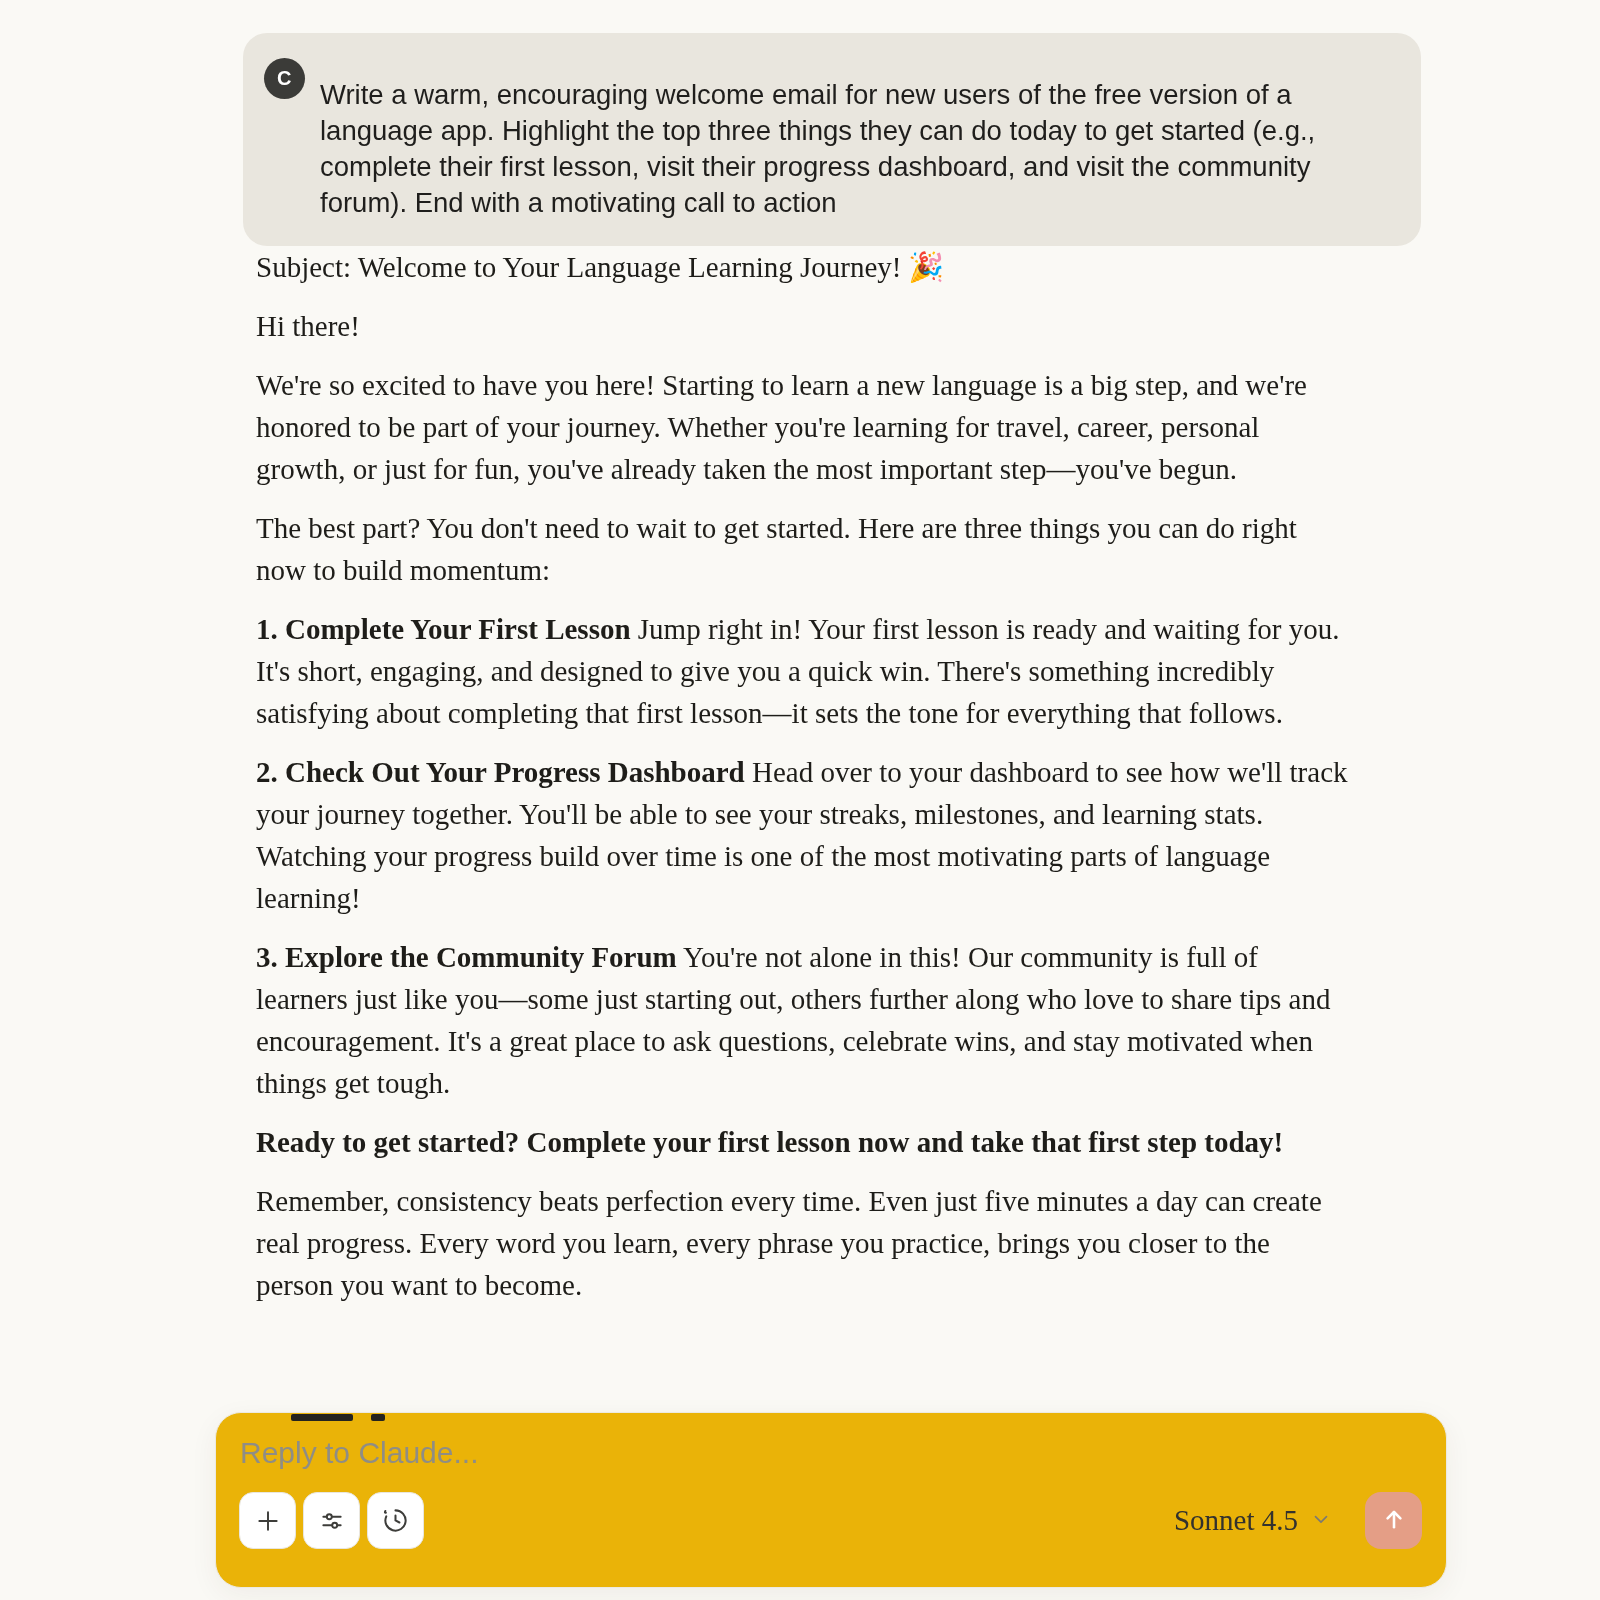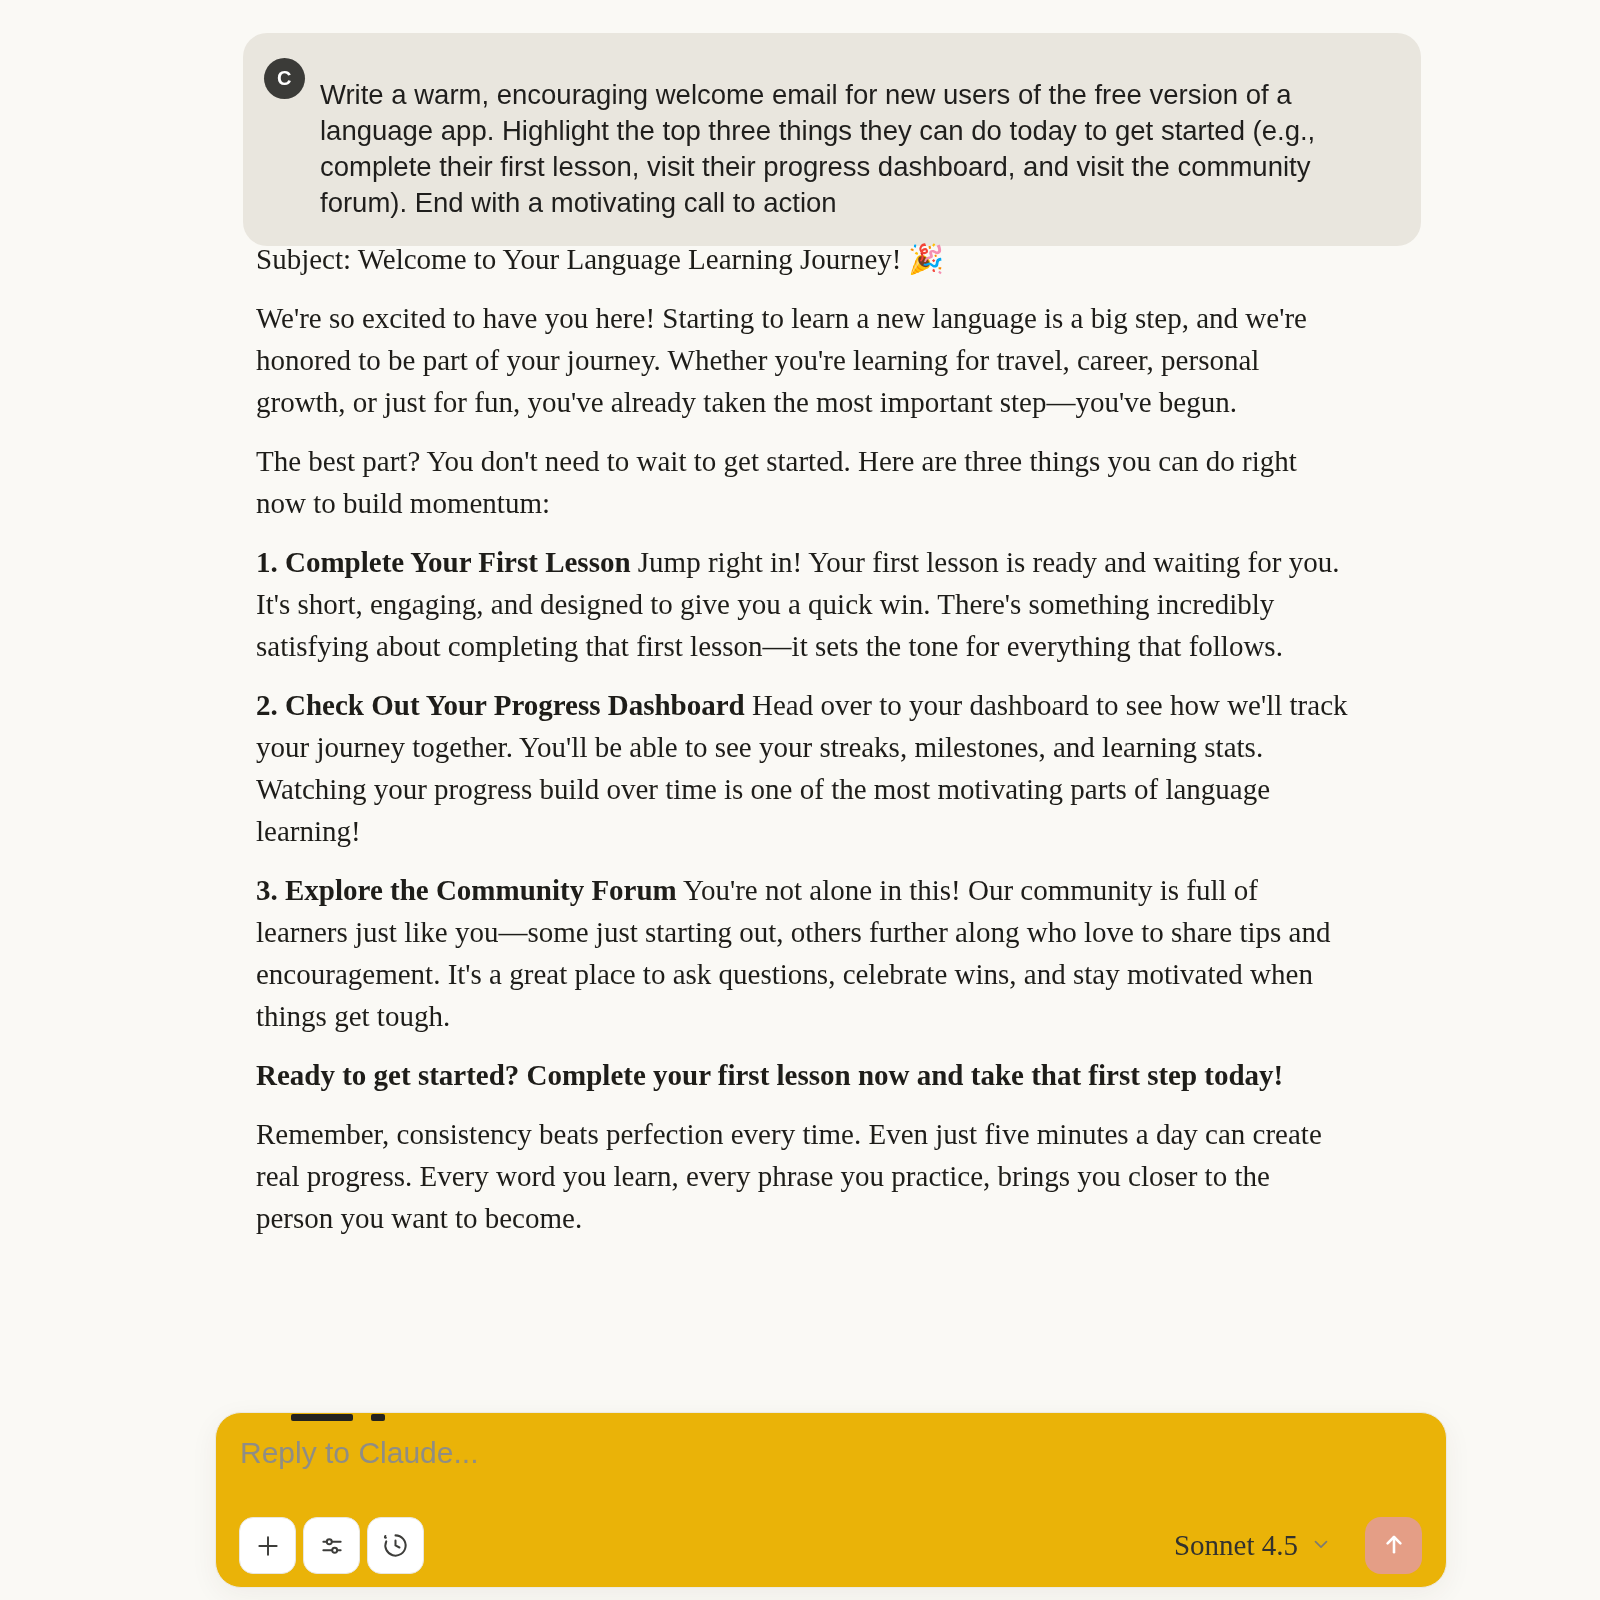--- a/index.html
+++ b/index.html
@@ -29,21 +29,21 @@
   .user-text {
     font-size:27.5px; line-height:36px; color:#1F1E1C; padding-top:3px;margin-top:16px;
   }
 
   
   .assistant {
     position:absolute; left:256px; top:234px; width:1096px;
     font-family:"Liberation Serif", serif;
     font-size:29px; line-height:42px; color:#1E1D19;
   }
-  .assistant p { margin:4px 0 17px 0; }
+  .assistant p { margin:12px 0 17px 0; }
   .assistant strong { font-weight:700;text-align:right; }
 
   
   .clipped-fragment { position:absolute; top:1414px; left:291px; z-index:3; }
   .clipped-fragment .m1 { position:absolute; left:0; top:0; width:62px; height:7px; background:#24231F; border-radius:2px; }
   .clipped-fragment .m2 { position:absolute; left:80px; top:0; width:14px; height:7px; background:#24231F; border-radius:2px; }
 
   
   .composer {
     position:absolute; left:215px; top:1412px; width:1232px; height:176px;
@@ -56,21 +56,21 @@
   }
   .reply-input {
     width:100%; height:58px; border:none; outline:none; resize:none;
     background:transparent;
     font-family:"Liberation Sans", sans-serif;
     font-size:30px; color:#262625; line-height:40px;
   }
   .reply-input::placeholder { color:#8F8D85; opacity:1; }
 
   .composer-controls {
-    position:absolute; left:23px; right:24px; bottom:13px;
+    position:absolute; left:23px; right:24px; bottom:38px;
     display:flex; align-items:center;text-align:right;
   }
   .icon-btn {
     width:57px; height:57px; margin-right:7px;
     background:#FFFFFF; border:1.5px solid #E9E6DE; border-radius:14px;
     display:flex; align-items:center; justify-content:center;
     cursor:pointer; padding:0;
   }
   .icon-btn svg { display:block; }
 
@@ -94,20 +94,21 @@
 
   <div class="user-bubble">
     <div class="avatar">
       <span>C</span>
     </div>
     <div class="user-text">Write a warm, encouraging welcome email for new users of the free version of a language app. Highlight the top three things they can do today to get started (e.g., complete their first lesson, visit their progress dashboard, and visit the community forum). End with a motivating call to action</div>
   </div>
 
   <div class="assistant">
       <p>Subject: Welcome to Your Language Learning Journey! 🎉</p>
+      <p>Hi there!</p>
       <p>We're so excited to have you here! Starting to learn a new language is a big step, and we're honored to be part of your journey. Whether you're learning for travel, career, personal growth, or just for fun, you've already taken the most important step—you've begun.</p>
       <p>The best part? You don't need to wait to get started. Here are three things you can do right now to build momentum:</p>
       <p><strong>1. Complete Your First Lesson</strong> Jump right in! Your first lesson is ready and waiting for you. It's short, engaging, and designed to give you a quick win. There's something incredibly satisfying about completing that first lesson—it sets the tone for everything that follows.</p>
       <p><strong>2. Check Out Your Progress Dashboard</strong> Head over to your dashboard to see how we'll track your journey together. You'll be able to see your streaks, milestones, and learning stats. Watching your progress build over time is one of the most motivating parts of language learning!</p>
       <p><strong>3. Explore the Community Forum</strong> You're not alone in this! Our community is full of learners just like you—some just starting out, others further along who love to share tips and encouragement. It's a great place to ask questions, celebrate wins, and stay motivated when things get tough.</p>
       <p><strong>Ready to get started? Complete your first lesson now and take that first step today!</strong></p>
       <p>Remember, consistency beats perfection every time. Even just five minutes a day can create real progress. Every word you learn, every phrase you practice, brings you closer to the person you want to become.</p>
     </div>
 
   <div class="clipped-fragment">

